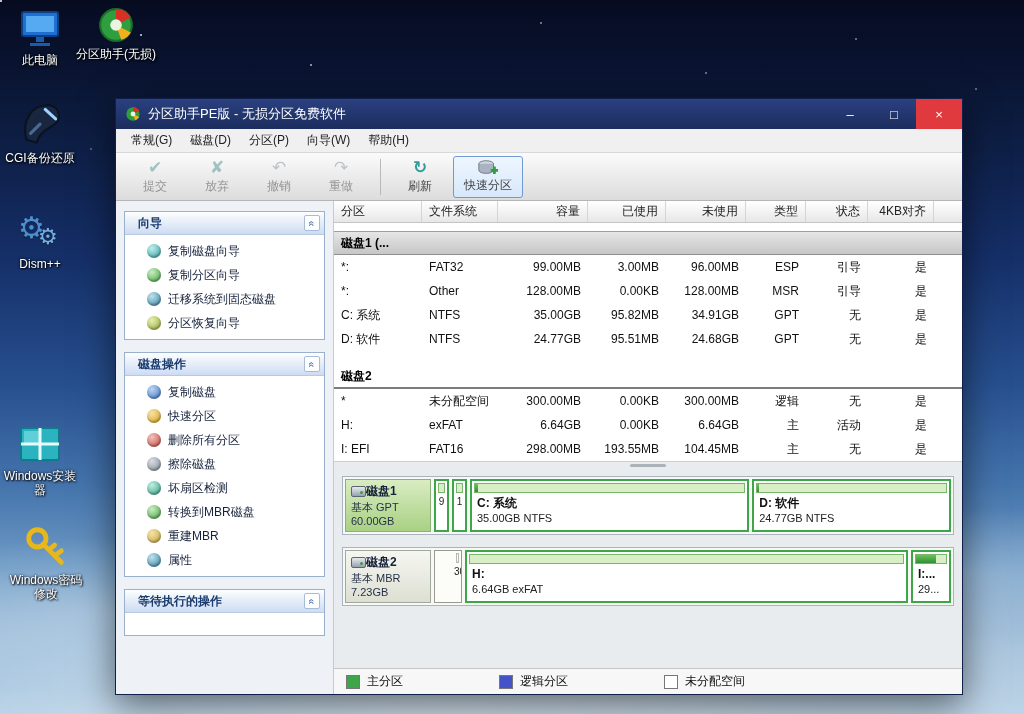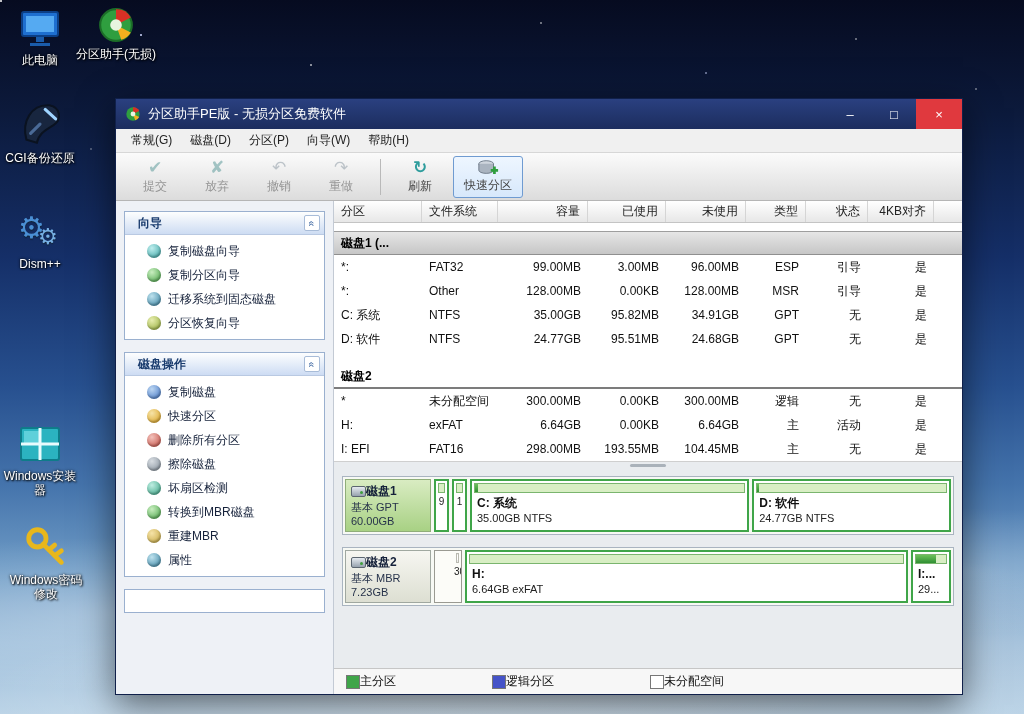--- a/index.html
+++ b/index.html
@@ -91,21 +91,21 @@
   .pbar{height:10px;margin:2px;border:1px solid #7ab56e;background:#d8eec4;position:relative;overflow:hidden;flex:0 0 auto;}
   .pbar i{display:block;height:100%;background:linear-gradient(180deg,#6cc05a,#2f8f33);}
   .part.unalloc{border:1px solid #9a9a92;background:#fcfcf8;padding-left:19px;}
   .part.unalloc .pbar{border:1px solid #b9b9b0;background:repeating-linear-gradient(45deg,#eee 0 2px,#fff 2px 5px);}
   .ptitle{font-size:12px;font-weight:bold;line-height:15px;padding:1px 5px 0;white-space:nowrap;overflow:hidden;color:#111;}
   .psub{font-size:11px;line-height:14px;padding:0 5px;white-space:nowrap;overflow:hidden;color:#222;}
   .pshort{font-size:10px;text-align:center;line-height:13px;color:#222;overflow:hidden;white-space:nowrap;}
   .part.small{width:15px;flex:0 0 auto;}
 
   .legend{height:26px;flex:0 0 auto;background:#f7f7f7;border-top:1px solid #c6c6c6;display:flex;align-items:center;gap:96px;padding-left:12px;}
-  .leg{display:flex;align-items:center;gap:0;}
+  .leg{display:flex;align-items:center;gap:7px;}
   .swatch{width:14px;height:14px;border:1px solid #777;}
   .leg span{font-size:12px;color:#111;}
 </style>
 </head>
 <body>
 
 <div class="desktop">
   <div class="stars"></div>
 
   <div class="dsk-icon" style="left:0;top:10px;">
@@ -292,20 +292,26 @@
               <span>重建MBR</span>
             </div>
             <div class="pitem">
               <span class="sico" style="background:radial-gradient(circle at 35% 30%,#bfe2ee,#2f7d9d)"></span>
               <span>属性</span>
             </div>
           </div>
         </div>
 
         <div class="panel">
+          <div class="phead">
+            <span class="ptitle">等待执行的操作</span>
+            <span class="chev">
+                <span>«</span>
+              </span>
+          </div>
           <div class="pempty"></div>
         </div>
       </div>
 
       <div class="main">
 
         <div class="tgrid thead">
           <div class="cell">分区</div>
           <div class="cell">文件系统</div>
           <div class="cell r">容量</div>

